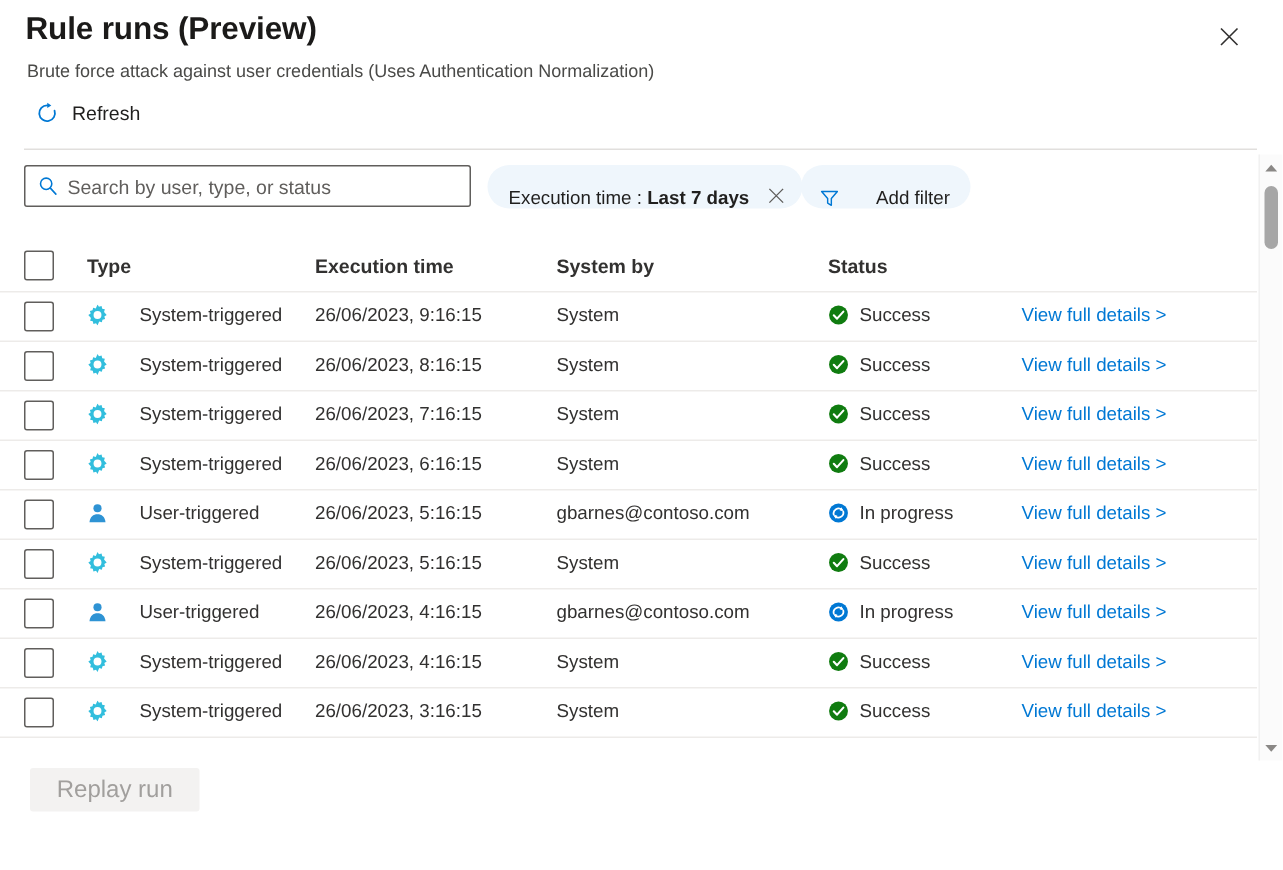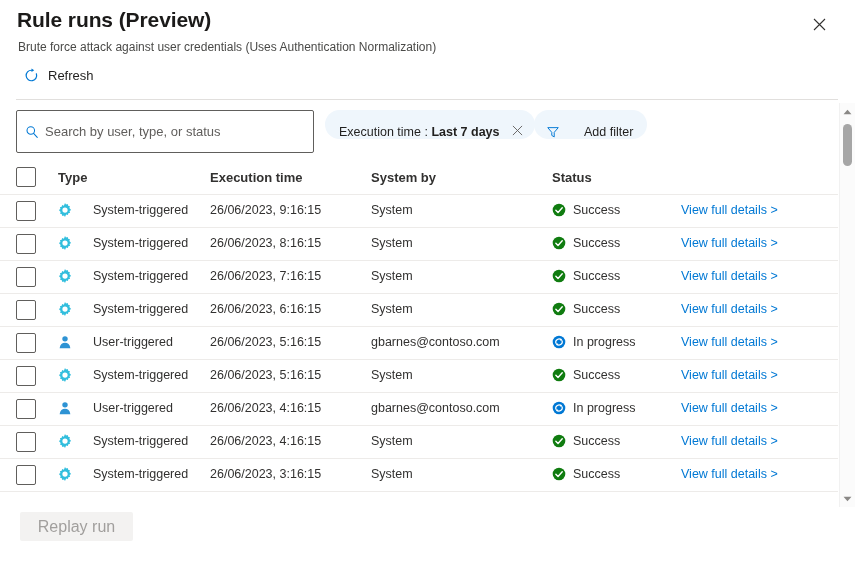--- a/index.html
+++ b/index.html
@@ -86,21 +86,21 @@
   .filter-row {
     position: absolute;
     left: 0; top: 110px;
     width: 855px;
     height: 30px;
   }
   .search-box {
     position: absolute;
     left: 16px; top: 0;
     width: 298px;
-    height: 43px;
+    height: 28px;
     border: 1px solid #605e5c;
     border-radius: 2px;
     background: #ffffff;
     display: flex;
     align-items: center;
     box-sizing: border-box;
   }
   .search-box .search-ico {
     margin-left: 8px;
     margin-right: 6px;

